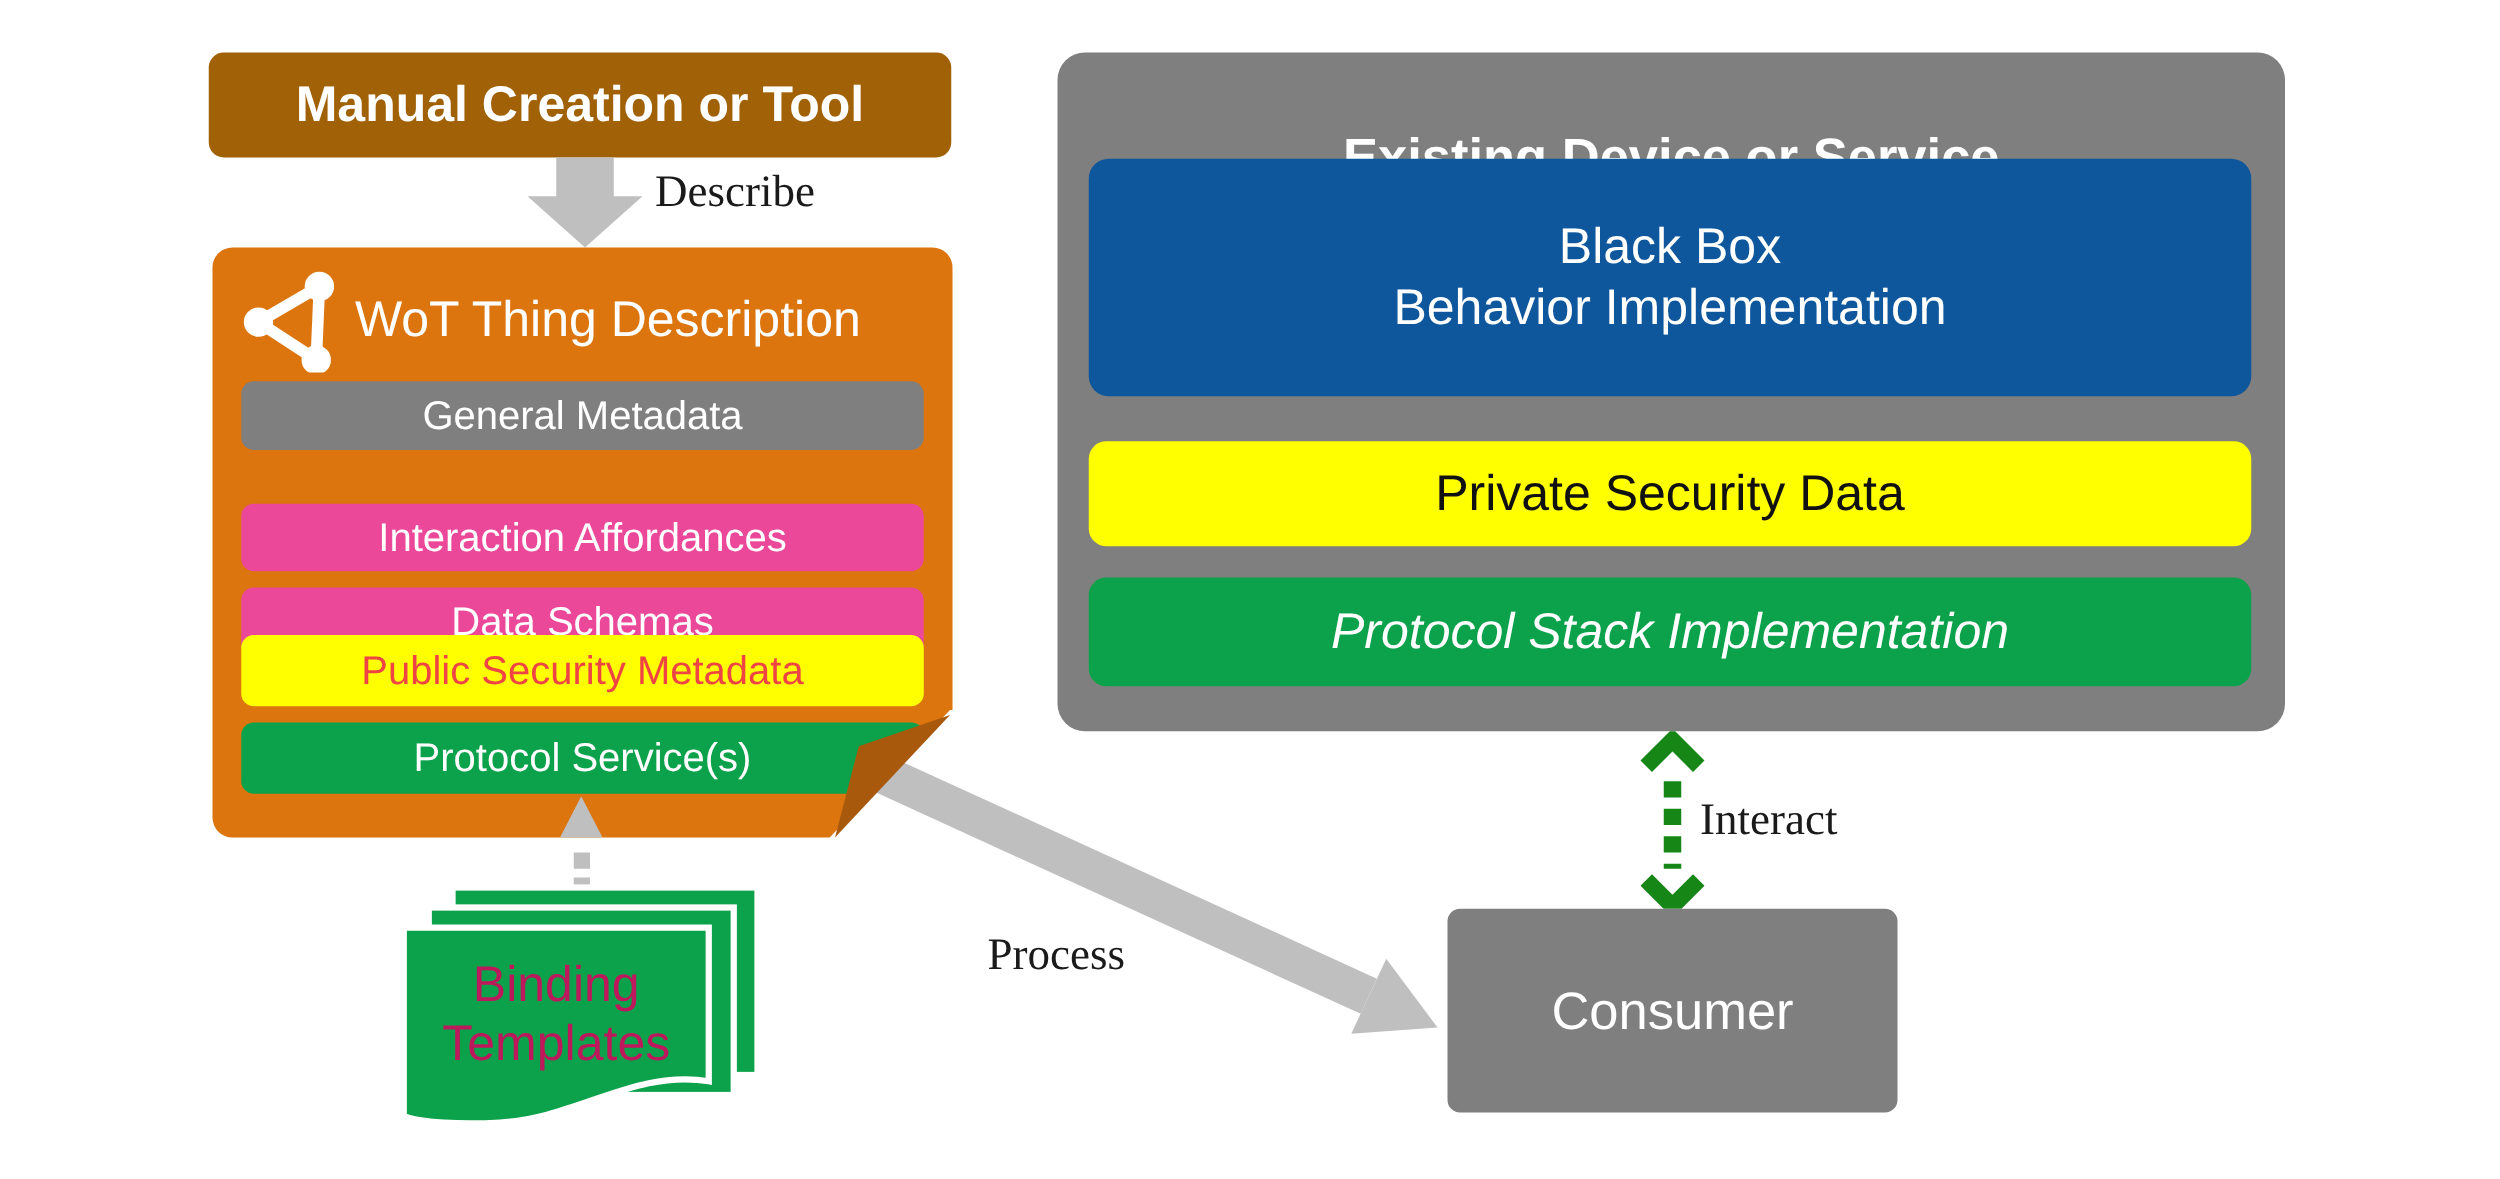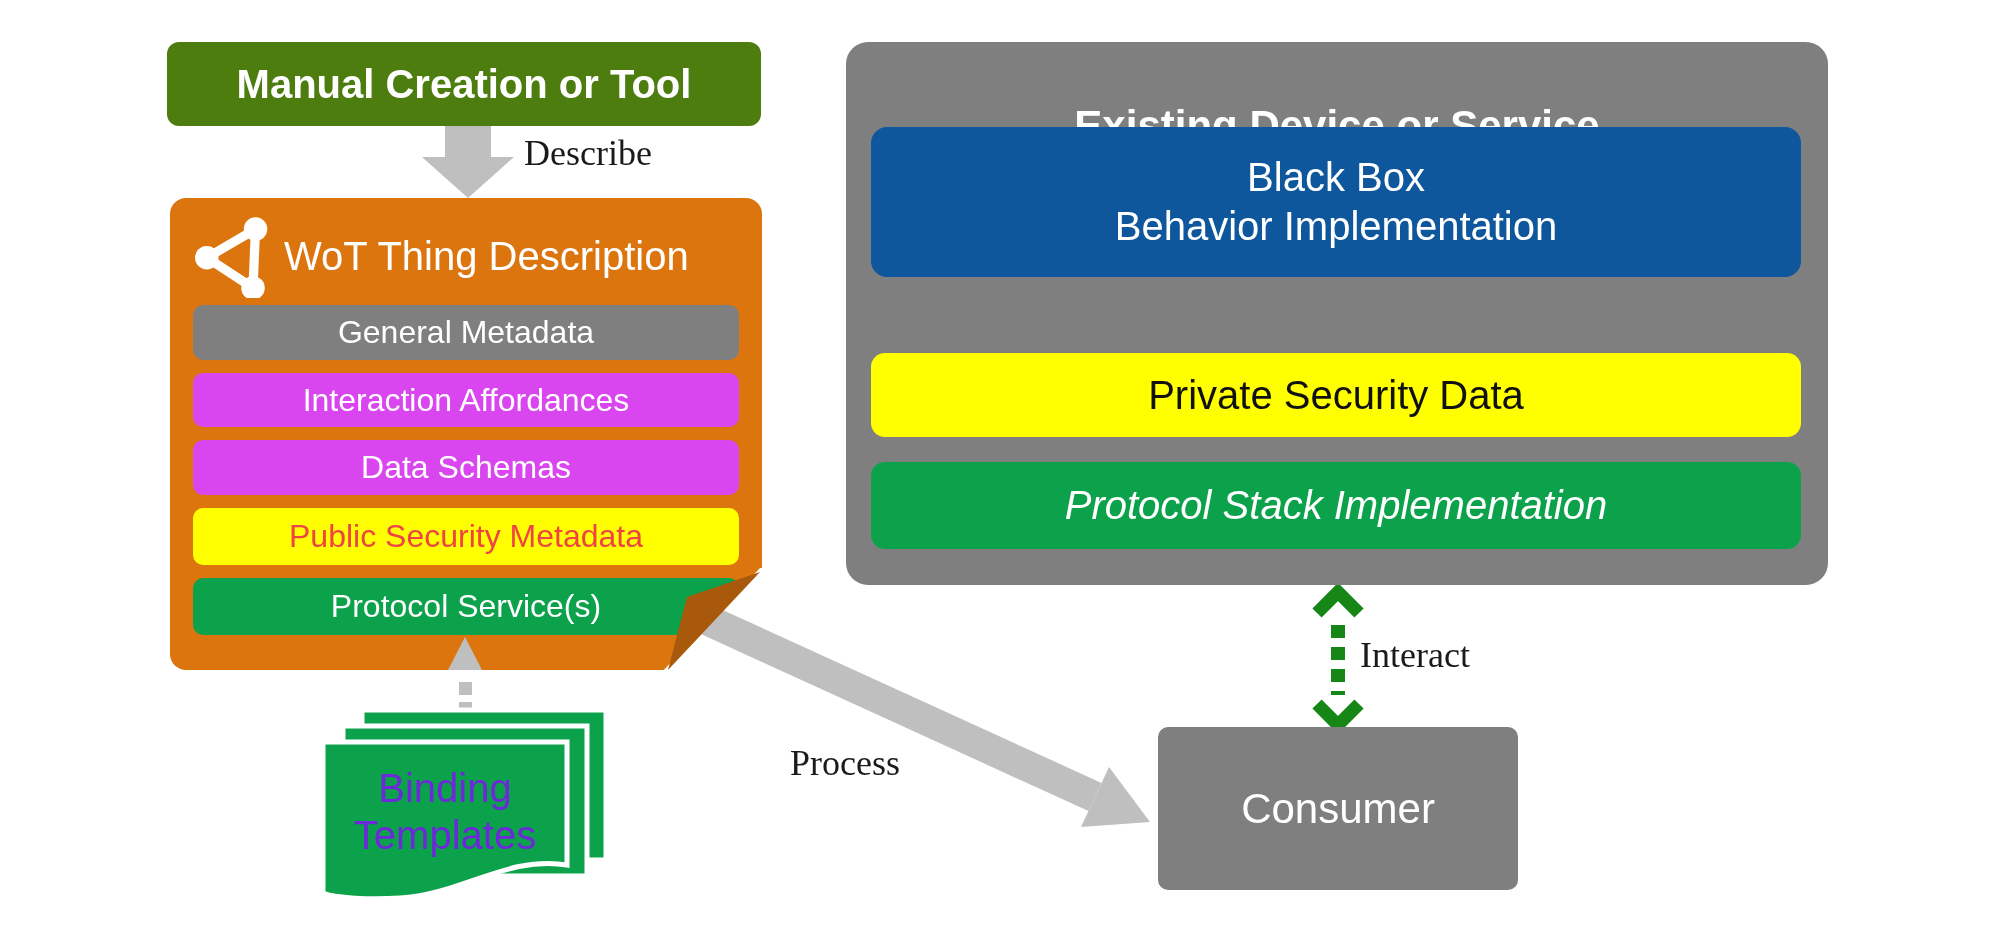--- a/index.html
+++ b/index.html
@@ -2,48 +2,48 @@
 <html><head>
 <meta charset="utf-8">
 <style>
   html,body{margin:0;padding:0;background:#ffffff;}
   .canvas{position:relative;width:2000px;height:943px;background:#ffffff;overflow:hidden;
           font-family:"Liberation Sans","DejaVu Sans",sans-serif;}
   .abs{position:absolute;}
   .flexc{display:flex;align-items:center;justify-content:center;text-align:center;}
 
   
-  .manual-box{left:167px;top:42px;width:594px;height:84px;background:#4d7c0f;border-radius:12px;
+  .manual-box{left:167px;top:42px;width:594px;height:84px;background:#a16207;border-radius:12px;
               color:#fff;font-size:40px;font-weight:bold;}
 
   
   .lbl{color:#1A1A1A;font-size:36px;white-space:nowrap;font-family:Liberation Serif, serif;}
   .describe-lbl{left:524px;top:132px;}
   .process-lbl{left:790px;top:742px;}
   .interact-lbl{left:1360px;top:634px;}
 
   
   .orange-box{left:170px;top:198px;width:592px;height:472px;background:#DD750E;border-radius:16px;}
   .td-title{left:114px;top:28px;height:60px;color:#fff;font-size:40px;display:flex;align-items:center;white-space:nowrap;}
   .td-row{left:23px;width:546px;border-radius:10px;color:#fff;font-size:32px;}
   .row-gray{background:#7F7F7F;}
-  .row-teal{background:#d946ef;}
+  .row-teal{background:#ec4899;margin-top:30px;}
   .row-yellow{background:#FFFF00;color:#ef4444;}
   .row-green{background:#0CA24B;}
   .r1{top:107px;height:55px;} .r2{top:175px;height:54px;} .r3{top:242px;height:55px;}
   .r4{top:310px;height:57px;} .r5{top:380px;height:57px;}
 
   
-  .bind-lbl{left:323px;top:742px;width:244px;height:140px;color:#6d28d9;font-size:40px;line-height:1.18;flex-direction:column;}
+  .bind-lbl{left:323px;top:742px;width:244px;height:140px;color:#be185d;font-size:40px;line-height:1.18;flex-direction:column;}
 
   
   .existing-box{left:846px;top:42px;width:982px;height:543px;background:#7F7F7F;border-radius:22px;}
   .ex-title{left:0;top:16px;width:100%;height:56px;color:#fff;font-size:42px;font-weight:bold;margin-top:40px;}
   .ex-row{left:25px;width:930px;color:#fff;font-size:40px;white-space:pre-line;line-height:1.22;}
-  .ex-blue{top:85px;height:150px;background:#0E579C;border-radius:16px;}
+  .ex-blue{top:85px;height:190px;background:#0E579C;border-radius:16px;}
   .ex-yellow{top:311px;height:84px;background:#FFFF00;color:#111111;border-radius:14px;}
   .ex-green{top:420px;height:87px;background:#0CA24B;border-radius:14px;font-style:italic;}
 
   
   .consumer-box{left:1158px;top:727px;width:360px;height:163px;background:#7F7F7F;border-radius:10px;
                 color:#fff;font-size:42px;font-weight:normal;}
   svg{display:block;}
 </style>
 </head>
 <body>

